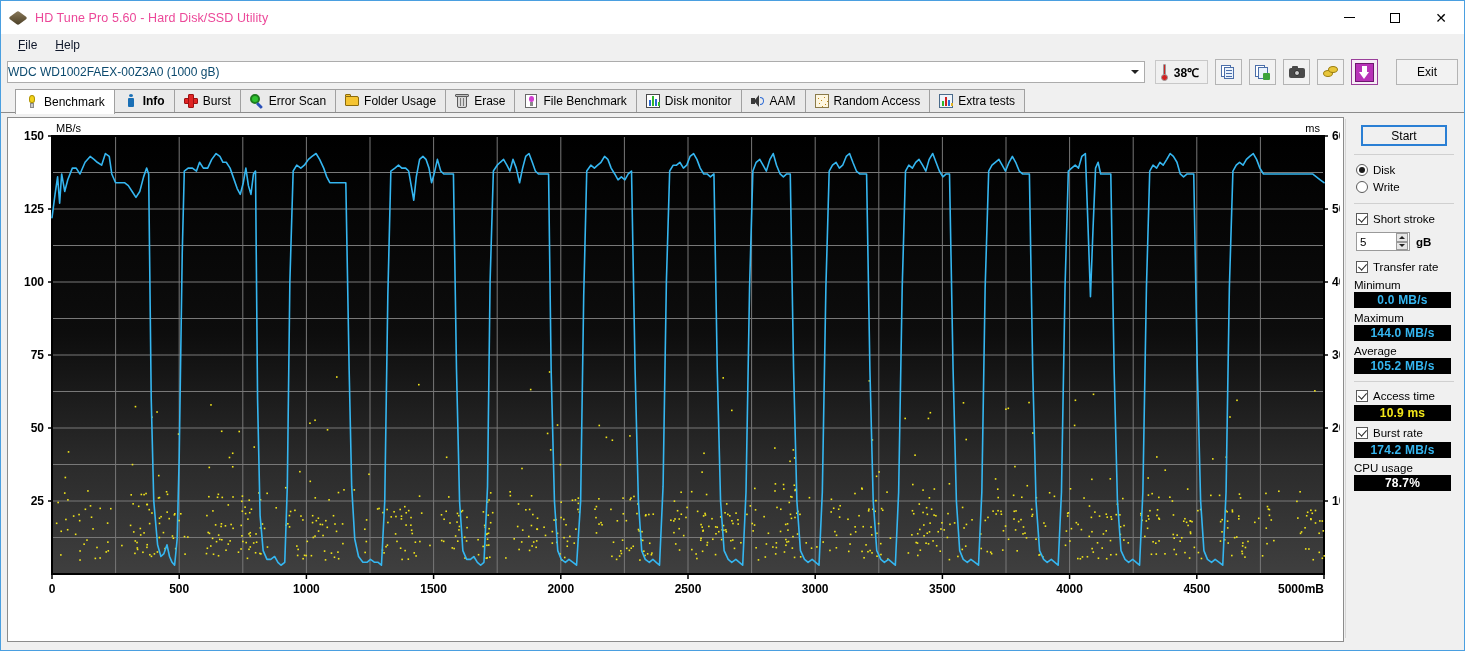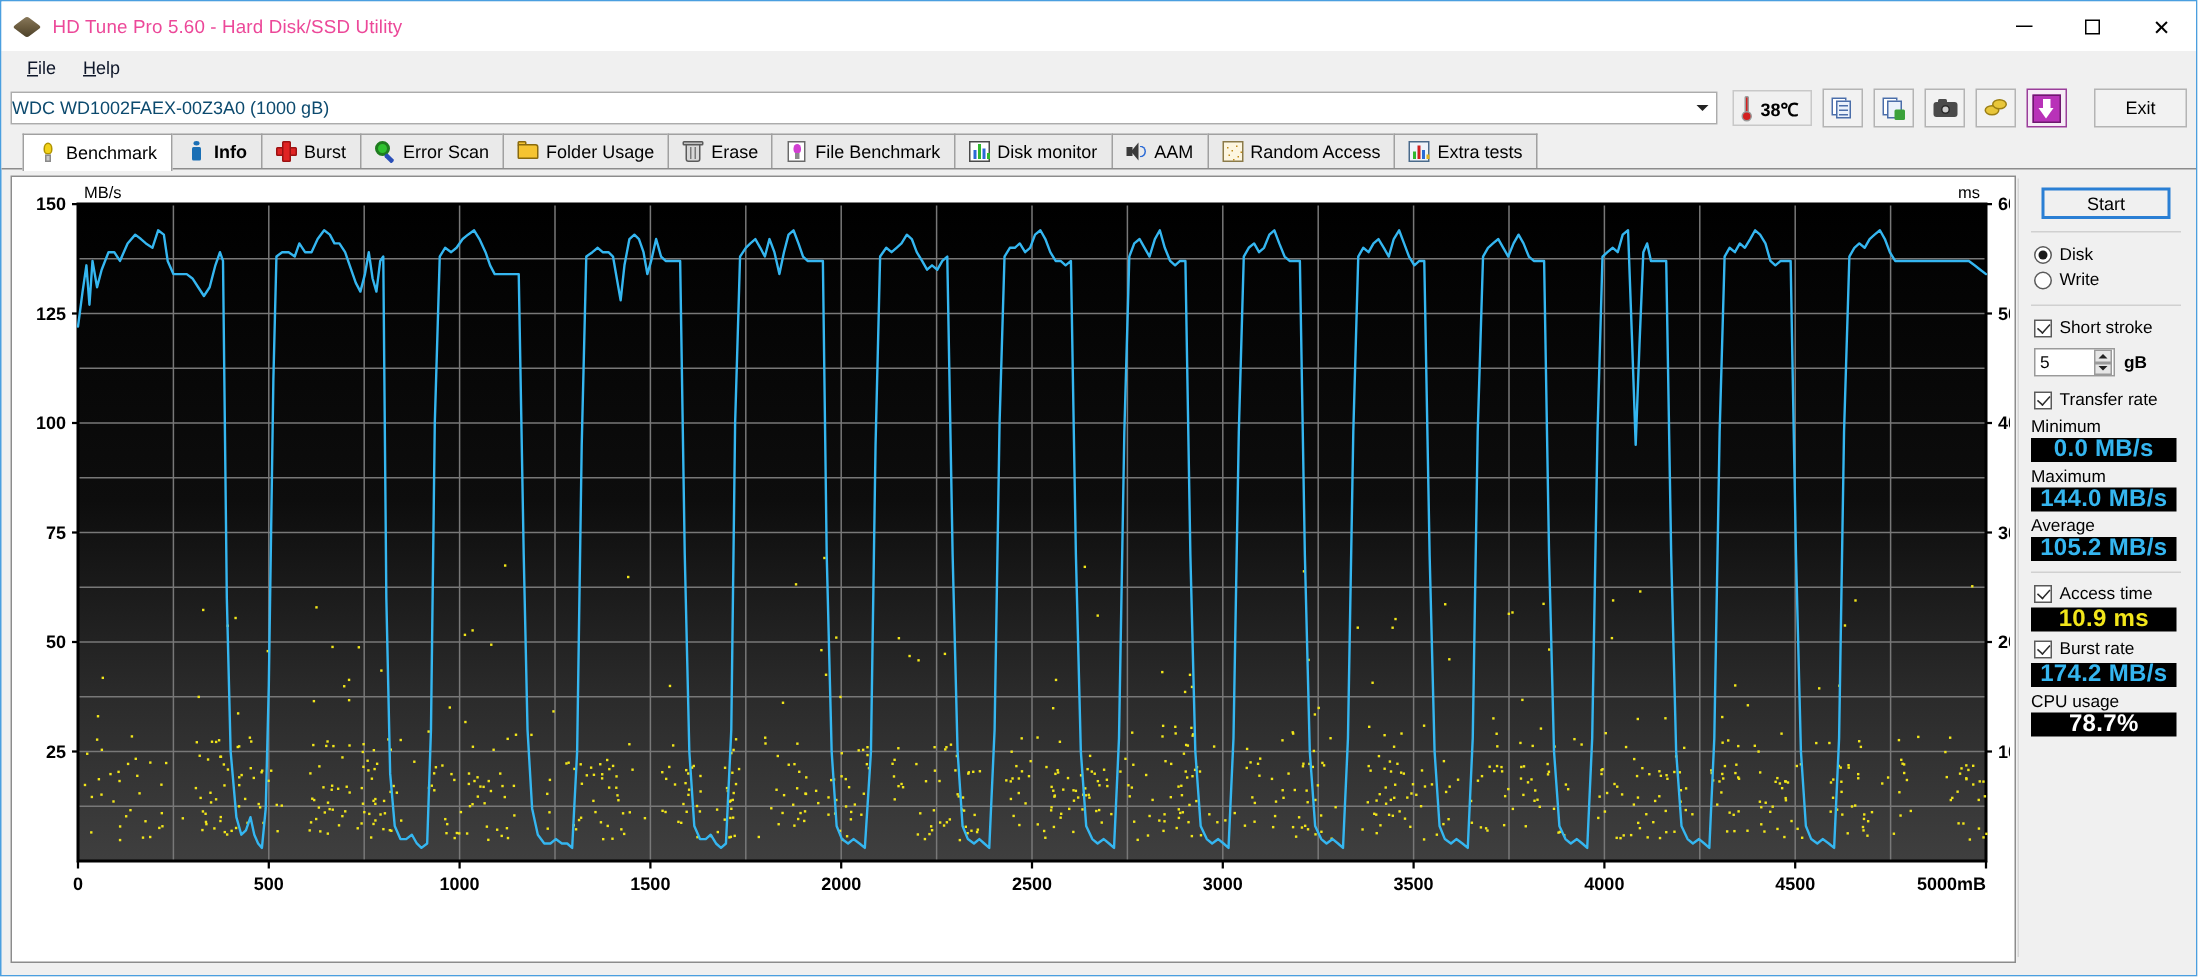--- a/index.html
+++ b/index.html
@@ -208,21 +208,21 @@
     flex:1;background:#e6e6e6;border:1px solid #9a9a9a;display:flex;align-items:center;justify-content:center;
     box-sizing:border-box;
   }
   .spinbtns .up i{width:0;height:0;border-left:3px solid transparent;border-right:3px solid transparent;border-bottom:3px solid #222;display:block;}
   .spinbtns .dn i{width:0;height:0;border-left:3px solid transparent;border-right:3px solid transparent;border-top:3px solid #222;display:block;}
   .unitlbl{font-size:11.5px;color:#000;font-weight:bold;}
   .statlabel{font-size:11.5px;color:#000;padding-left:4px;margin-top:4px;}
   .statval{
     height:16px;background:#000;margin:1px 7px 0 4px;
     display:flex;align-items:center;justify-content:center;
-    font-size:16px;font-weight:bold;letter-spacing:0.2px;
+    font-size:12px;font-weight:bold;letter-spacing:0.2px;
   }
   .vblue{color:#35b6f0;}
   .vyellow{color:#f2e61a;}
   .vwhite{color:#ffffff;}
   .rp-sep{height:1px;background:#d0d0d0;margin:7px 4px 5px 4px;}
   .vdiv{position:absolute;left:-5px;top:2px;bottom:4px;width:1px;background:#d6d6d6;}
 </style>
 </head>
 <body>
 

